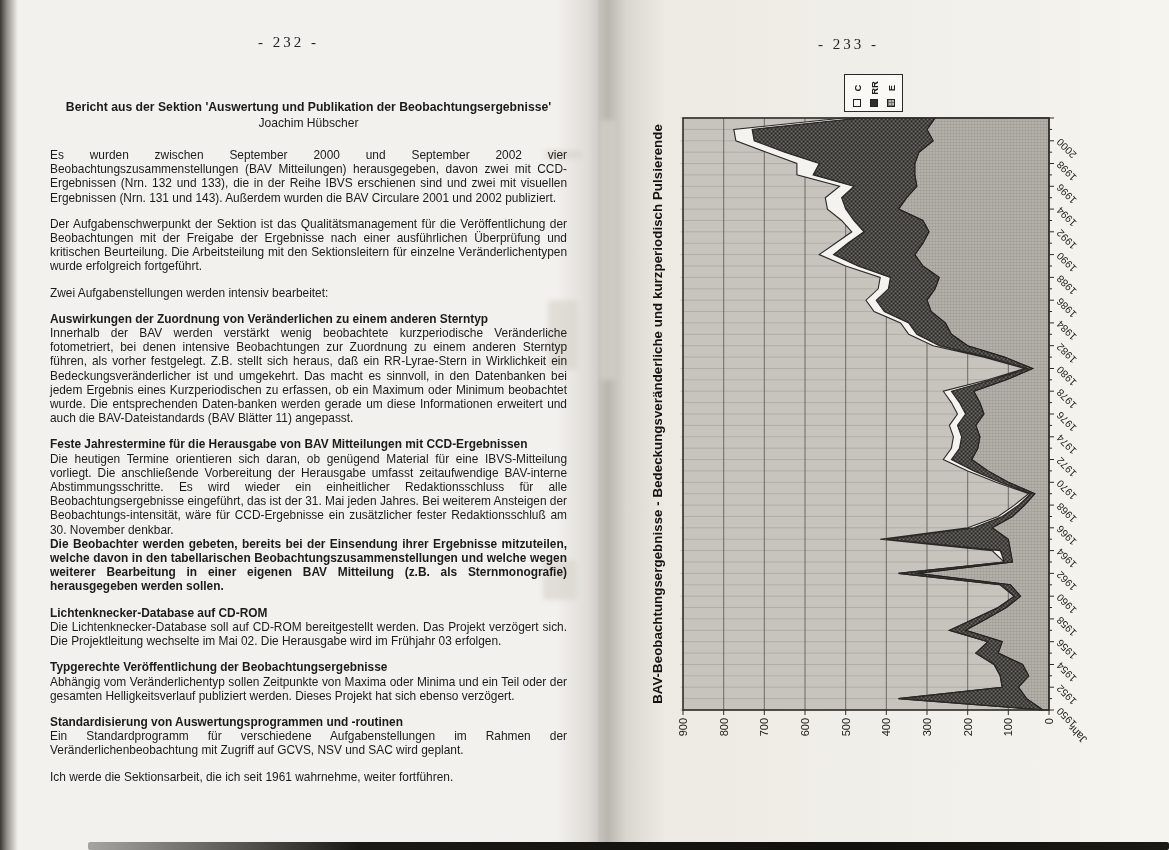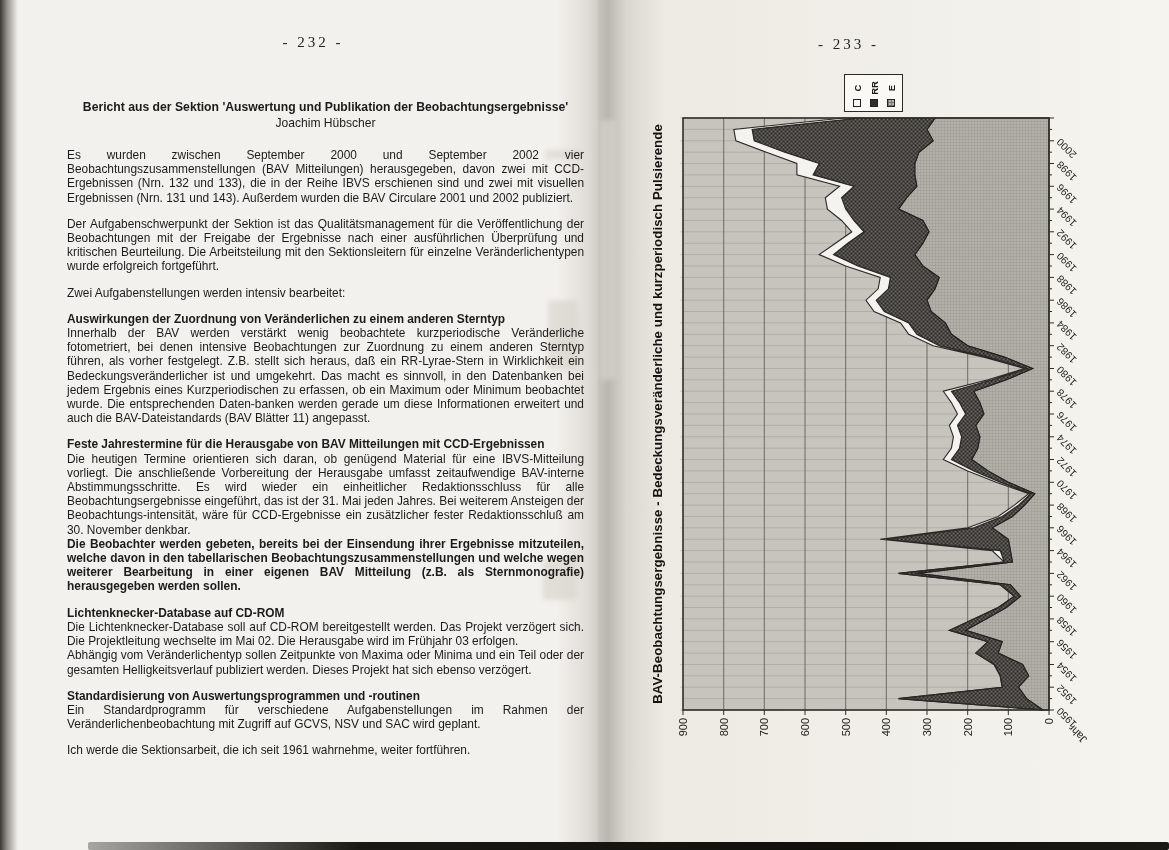--- a/index.html
+++ b/index.html
@@ -13,23 +13,23 @@
   .gutter-shadow{position:absolute;left:556px;top:0;width:110px;height:850px;
        background:linear-gradient(to right,rgba(120,114,104,0) 0,rgba(120,114,104,.16) 32px,rgba(78,74,66,.30) 52px,rgba(120,114,104,.14) 70px,rgba(120,114,104,0) 100%);}
   .left-edge{position:absolute;left:0;top:0;width:18px;height:850px;
        background:linear-gradient(to right,#3a3733 0,rgba(70,66,60,.55) 7px,rgba(90,86,78,0) 18px);}
   .bottom-strip{position:absolute;left:88px;top:842px;width:1081px;height:8px;
        background:linear-gradient(to right,rgba(25,23,19,.35),#1b1914 25%,#12100c 70%,#1b1914);border-radius:2px;}
   .bleed{position:absolute;background:#d7d4cc;filter:blur(2.5px);opacity:.65;border-radius:3px;}
   
   .page-number{position:absolute;font-family:"Liberation Serif",serif;font-size:15px;
        letter-spacing:3px;color:#222;}
-  #pn-left{left:258px;top:34px;width:110px;text-align:center;}
+  #pn-left{left:258px;top:34px;width:110px;}
   #pn-right{left:818px;top:36px;width:110px;text-align:left;}
-  .lp-text{position:absolute;left:67px;top:100px;width:517px;}
+  .lp-text{position:absolute;left:50px;top:100px;width:517px;}
   .lp-title{font-weight:bold;font-size:12.2px;text-align:center;line-height:15px;}
   .lp-author{font-size:12.1px;text-align:center;line-height:15px;margin-top:1px;}
   .lp-blocks{margin-top:17px;}
   .blk{margin:12px 0 0;font-size:11.9px;line-height:14.2px;text-align:justify;}
   .blk.body-tight,.blk.bold-body-tight{margin-top:0;}
   .blk.heading{font-weight:bold;text-align:left;}
   .blk.bold-body-tight{font-weight:bold;}
   .lp-blocks .blk:first-child{margin-top:4px;}
   
   .rot-wrap{position:absolute;overflow:visible;}
@@ -75,20 +75,21 @@
       <p class="blk body">Es wurden zwischen September 2000 und September 2002 vier Beobachtungszusammenstellungen (BAV Mitteilungen) herausgegeben, davon zwei mit CCD-Ergebnissen (Nrn. 132 und 133), die in der Reihe IBVS erschienen sind und zwei mit visuellen Ergebnissen (Nrn. 131 und 143). Außerdem wurden die BAV Circulare 2001 und 2002 publiziert.</p>
       <p class="blk body">Der Aufgabenschwerpunkt der Sektion ist das Qualitätsmanagement für die Veröffentlichung der Beobachtungen mit der Freigabe der Ergebnisse nach einer ausführlichen Überprüfung und kritischen Beurteilung. Die Arbeitsteilung mit den Sektionsleitern für einzelne Veränderlichentypen wurde erfolgreich fortgeführt.</p>
       <p class="blk body">Zwei Aufgabenstellungen werden intensiv bearbeitet:</p>
       <p class="blk heading">Auswirkungen der Zuordnung von Veränderlichen zu einem anderen Sterntyp</p>
       <p class="blk body-tight">Innerhalb der BAV werden verstärkt wenig beobachtete kurzperiodische Veränderliche fotometriert, bei denen intensive Beobachtungen zur Zuordnung zu einem anderen Sterntyp führen, als vorher festgelegt. Z.B. stellt sich heraus, daß ein RR-Lyrae-Stern in Wirklichkeit ein Bedeckungsveränderlicher ist und umgekehrt. Das macht es sinnvoll, in den Datenbanken bei jedem Ergebnis eines Kurzperiodischen zu erfassen, ob ein Maximum oder Minimum beobachtet wurde. Die entsprechenden Daten-banken werden gerade um diese Informationen erweitert und auch die BAV-Dateistandards (BAV Blätter 11) angepasst.</p>
       <p class="blk heading">Feste Jahrestermine für die Herausgabe von BAV Mitteilungen mit CCD-Ergebnissen</p>
       <p class="blk body-tight">Die heutigen Termine orientieren sich daran, ob genügend Material für eine IBVS-Mitteilung vorliegt. Die anschließende Vorbereitung der Herausgabe umfasst zeitaufwendige BAV-interne Abstimmungsschritte. Es wird wieder ein einheitlicher Redaktionsschluss für alle Beobachtungsergebnisse eingeführt, das ist der 31. Mai jeden Jahres. Bei weiterem Ansteigen der Beobachtungs-intensität, wäre für CCD-Ergebnisse ein zusätzlicher fester Redaktionsschluß am 30. November denkbar.</p>
       <p class="blk bold-body-tight">Die Beobachter werden gebeten, bereits bei der Einsendung ihrer Ergebnisse mitzuteilen, welche davon in den tabellarischen Beobachtungszusammenstellungen und welche wegen weiterer Bearbeitung in einer eigenen BAV Mitteilung (z.B. als Sternmonografie) herausgegeben werden sollen.</p>
       <p class="blk heading">Lichtenknecker-Database auf CD-ROM</p>
       <p class="blk body-tight">Die Lichtenknecker-Database soll auf CD-ROM bereitgestellt werden. Das Projekt verzögert sich. Die Projektleitung wechselte im Mai 02. Die Herausgabe wird im Frühjahr 03 erfolgen.</p>
+      <p class="blk heading">Typgerechte Veröffentlichung der Beobachtungsergebnisse</p>
       <p class="blk body-tight">Abhängig vom Veränderlichentyp sollen Zeitpunkte von Maxima oder Minima und ein Teil oder der gesamten Helligkeitsverlauf publiziert werden. Dieses Projekt hat sich ebenso verzögert.</p>
       <p class="blk heading">Standardisierung von Auswertungsprogrammen und -routinen</p>
       <p class="blk body-tight">Ein Standardprogramm für verschiedene Aufgabenstellungen im Rahmen der Veränderlichenbeobachtung mit Zugriff auf GCVS, NSV und SAC wird geplant.</p>
       <p class="blk body">Ich werde die Sektionsarbeit, die ich seit 1961 wahrnehme, weiter fortführen.</p>
     </div>
 </div>
 
 <div class="page-number" id="pn-right">-  233  -</div>
 
 <div class="legend">

